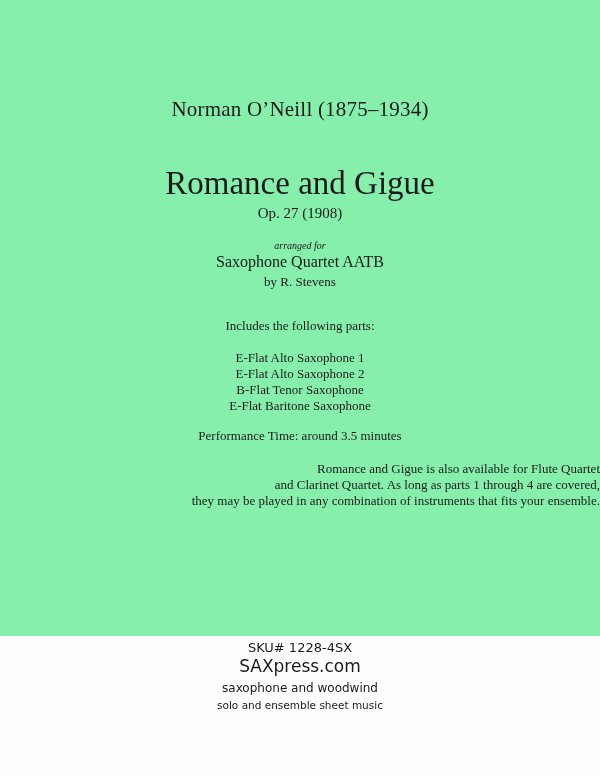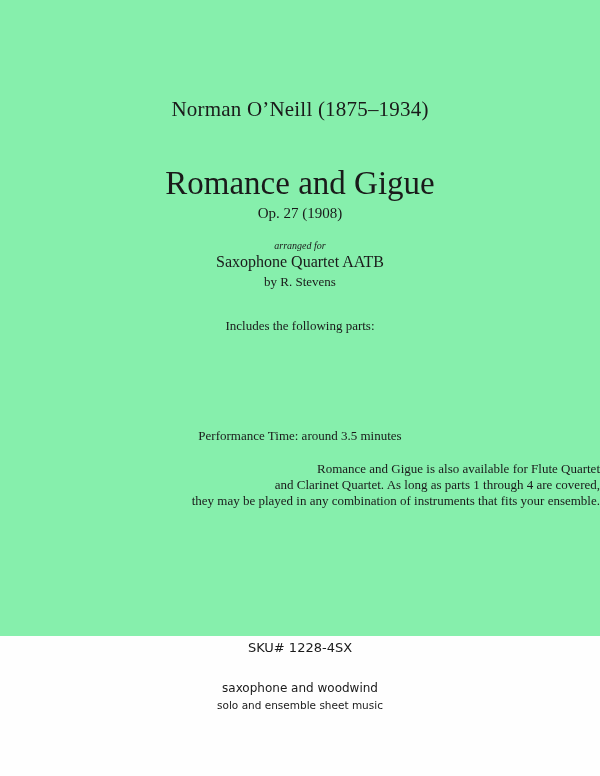--- a/index.html
+++ b/index.html
@@ -75,25 +75,32 @@
 
 <div class="page">
   <div id="composer" class="line serif">Norman O’Neill (1875–1934)</div>
   <div id="title" class="line serif">Romance and Gigue</div>
   <div id="opus" class="line serif">Op. 27 (1908)</div>
   <div id="arranged-for" class="line serif">arranged for</div>
   <div id="ensemble" class="line serif">Saxophone Quartet AATB</div>
   <div id="arranger" class="line serif">by R. Stevens</div>
 
   <div id="parts-heading" class="line serif">Includes the following parts:</div>
+  <ul class="parts-list serif">
+    <li>E-Flat Alto Saxophone 1</li>
+    <li>E-Flat Alto Saxophone 2</li>
+    <li>B-Flat Tenor Saxophone</li>
+    <li>E-Flat Baritone Saxophone</li>
+  </ul>
 
   <div id="perf-time" class="line serif">Performance Time: around 3.5 minutes</div>
 
   <div class="note serif">
     <div>Romance and Gigue is also available for Flute Quartet</div>
     <div>and Clarinet Quartet. As long as parts 1 through 4 are covered,</div>
     <div>they may be played in any combination of instruments that fits your ensemble.</div>
   </div>
 
   <div id="sku" class="line sans">SKU# 1228-4SX</div>
+  <div id="site" class="line sans">SAXpress.com</div>
   <div id="tagline1" class="line sans">saxophone and woodwind</div>
   <div id="tagline2" class="line sans">solo and ensemble sheet music</div>
 </div>
 
 </body></html>

